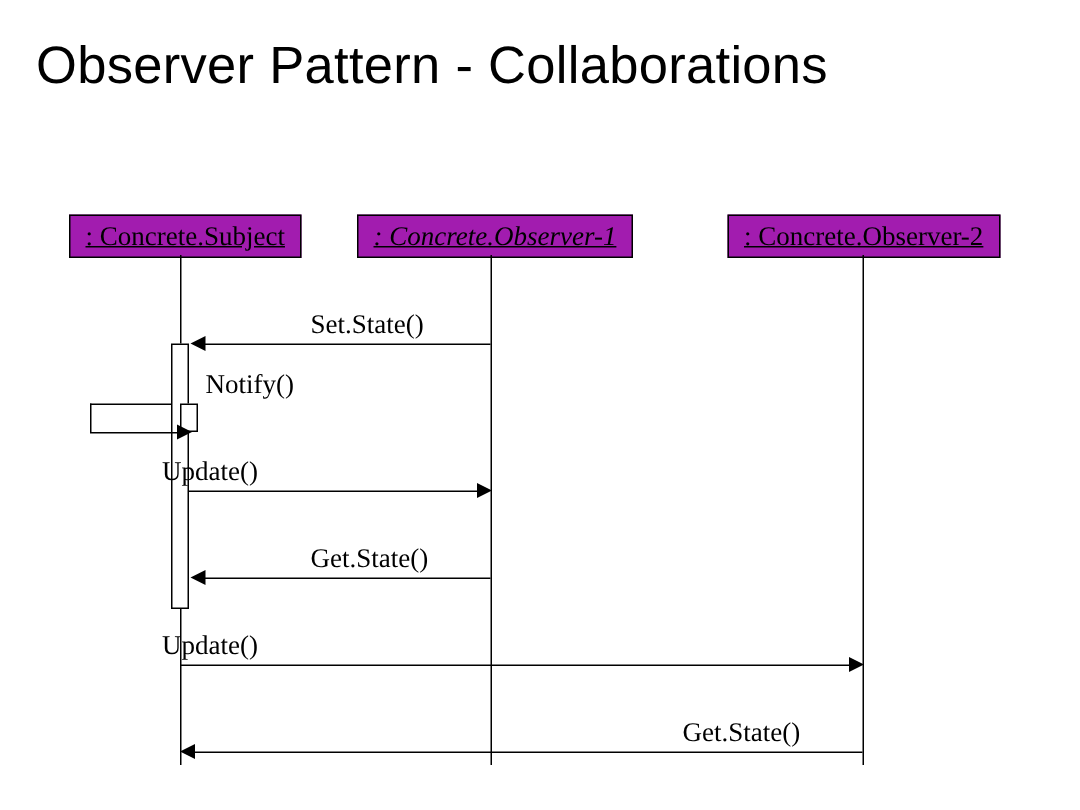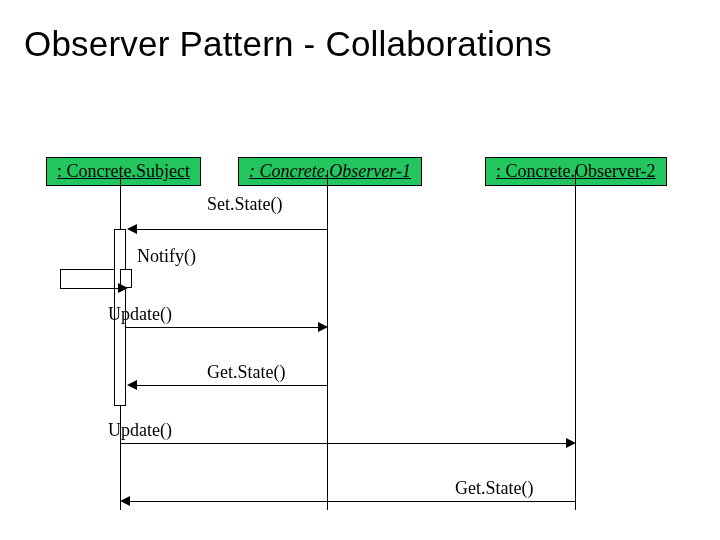--- a/index.html
+++ b/index.html
@@ -15,23 +15,23 @@
   .title {
     position: absolute;
     left: 24px;
     top: 24px;
     font-family: Arial, Helvetica, sans-serif;
     font-size: 35px;
     letter-spacing: 0.2px;
   }
   .lifebox {
     position: absolute;
-    top: 157px;
+    top: 143px;
     border: 1.5px solid #000;
-    background: #22c55e;
+    background: #a21caf;
     padding: 3px 10px;
     font-size: 18px;
     text-decoration: underline;
     white-space: nowrap;
   }
   .lifeline {
     position: absolute;
     top: 170px;
     width: 0;
     height: 340px;
@@ -70,21 +70,21 @@
 <div class="lifebox" style="left:238px;font-style:italic;">: Concrete.Observer-1</div>
 <div class="lifebox" style="left:485px;text-align:right;">: Concrete.Observer-2</div>
 
 <div class="lifeline" style="left:120px;"></div>
 <div class="lifeline" style="left:327px;"></div>
 <div class="lifeline" style="left:575px;"></div>
 
 <div class="activation" style="left:114px; top:229px; height:177px;"></div>
 <div class="activation" style="left:120px; top:269px; height:19px;"></div>
 
-<div class="msg-label" style="left:207px; top:194px;">Set.State()</div>
+<div class="msg-label" style="left:207px; top:206px;">Set.State()</div>
 <div class="hline" style="left:130px; top:229px; width:197px;"></div>
 <div class="arrow-l" style="left:127px; top:224px;"></div>
 
 <div class="msg-label" style="left:108px; top:246px;margin-left:29px;">Notify()</div>
 <div class="hline" style="left:60px; top:269px; width:54px;"></div>
 <div class="hline" style="left:60px; top:288px; width:58px;"></div>
 <div style="position:absolute; left:60px; top:269px; height:19px; width:0; border-left:1.5px solid #000;"></div>
 <div class="arrow-r" style="left:118px; top:283px;"></div>
 
 <div class="msg-label" style="left:108px; top:304px;">Update()</div>

